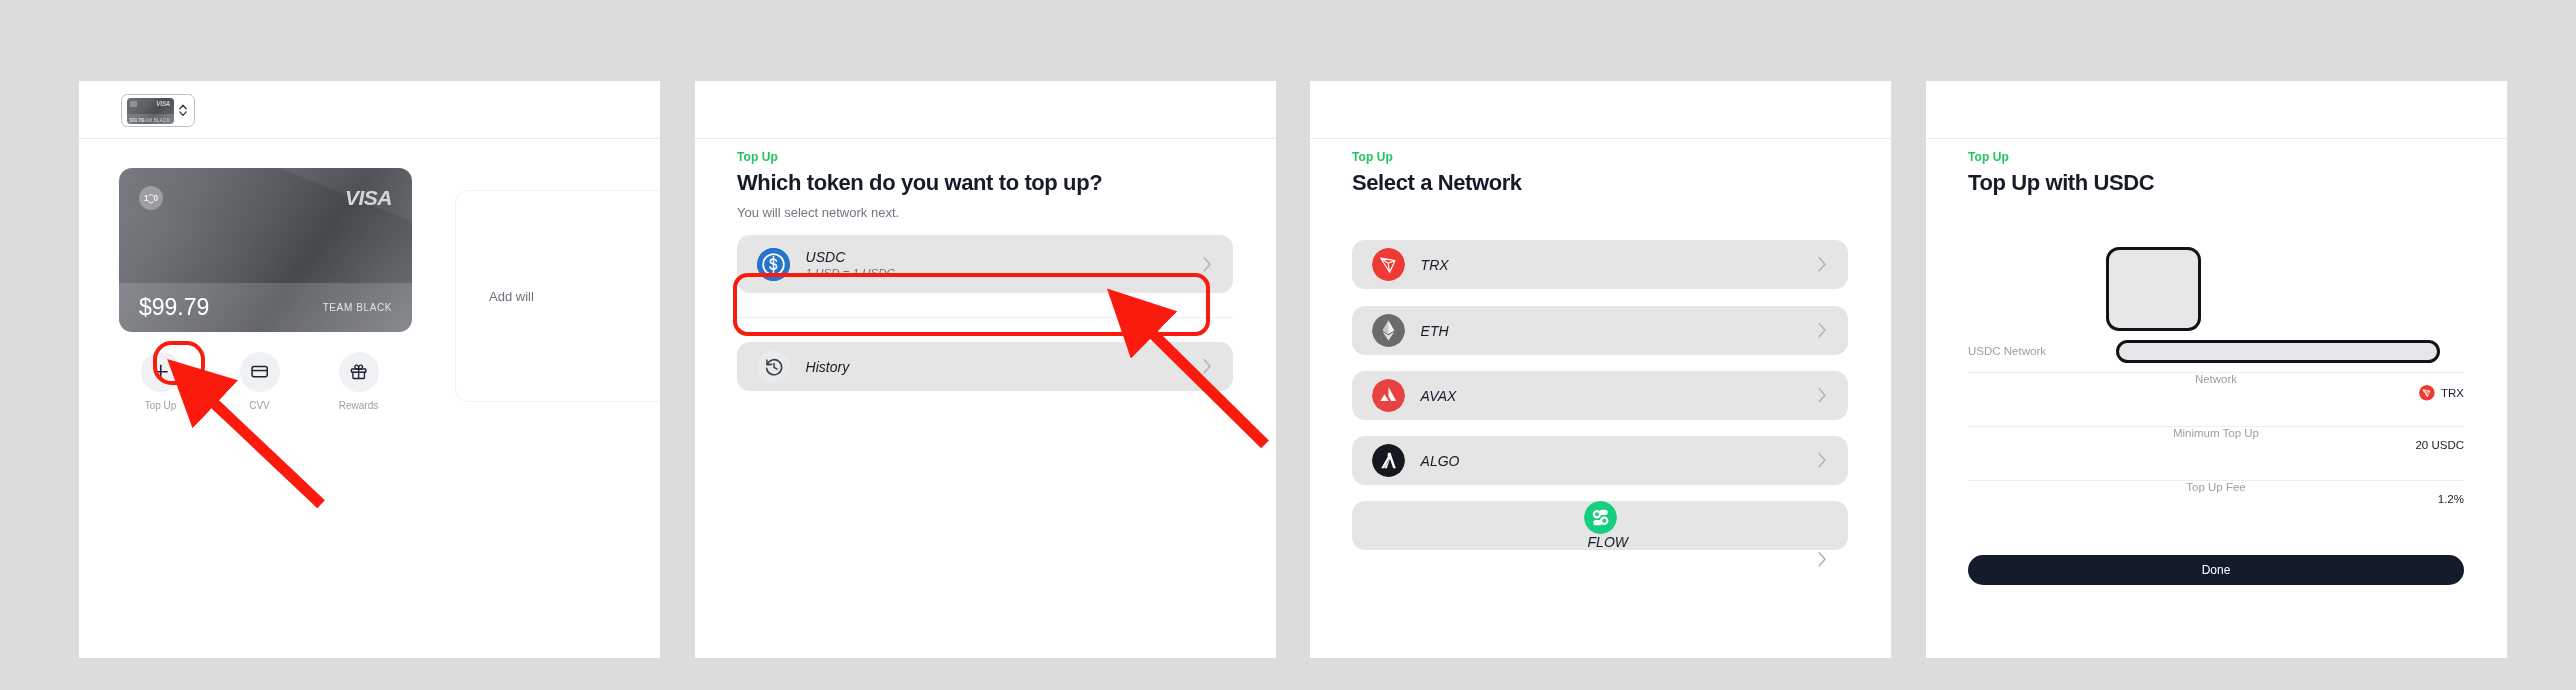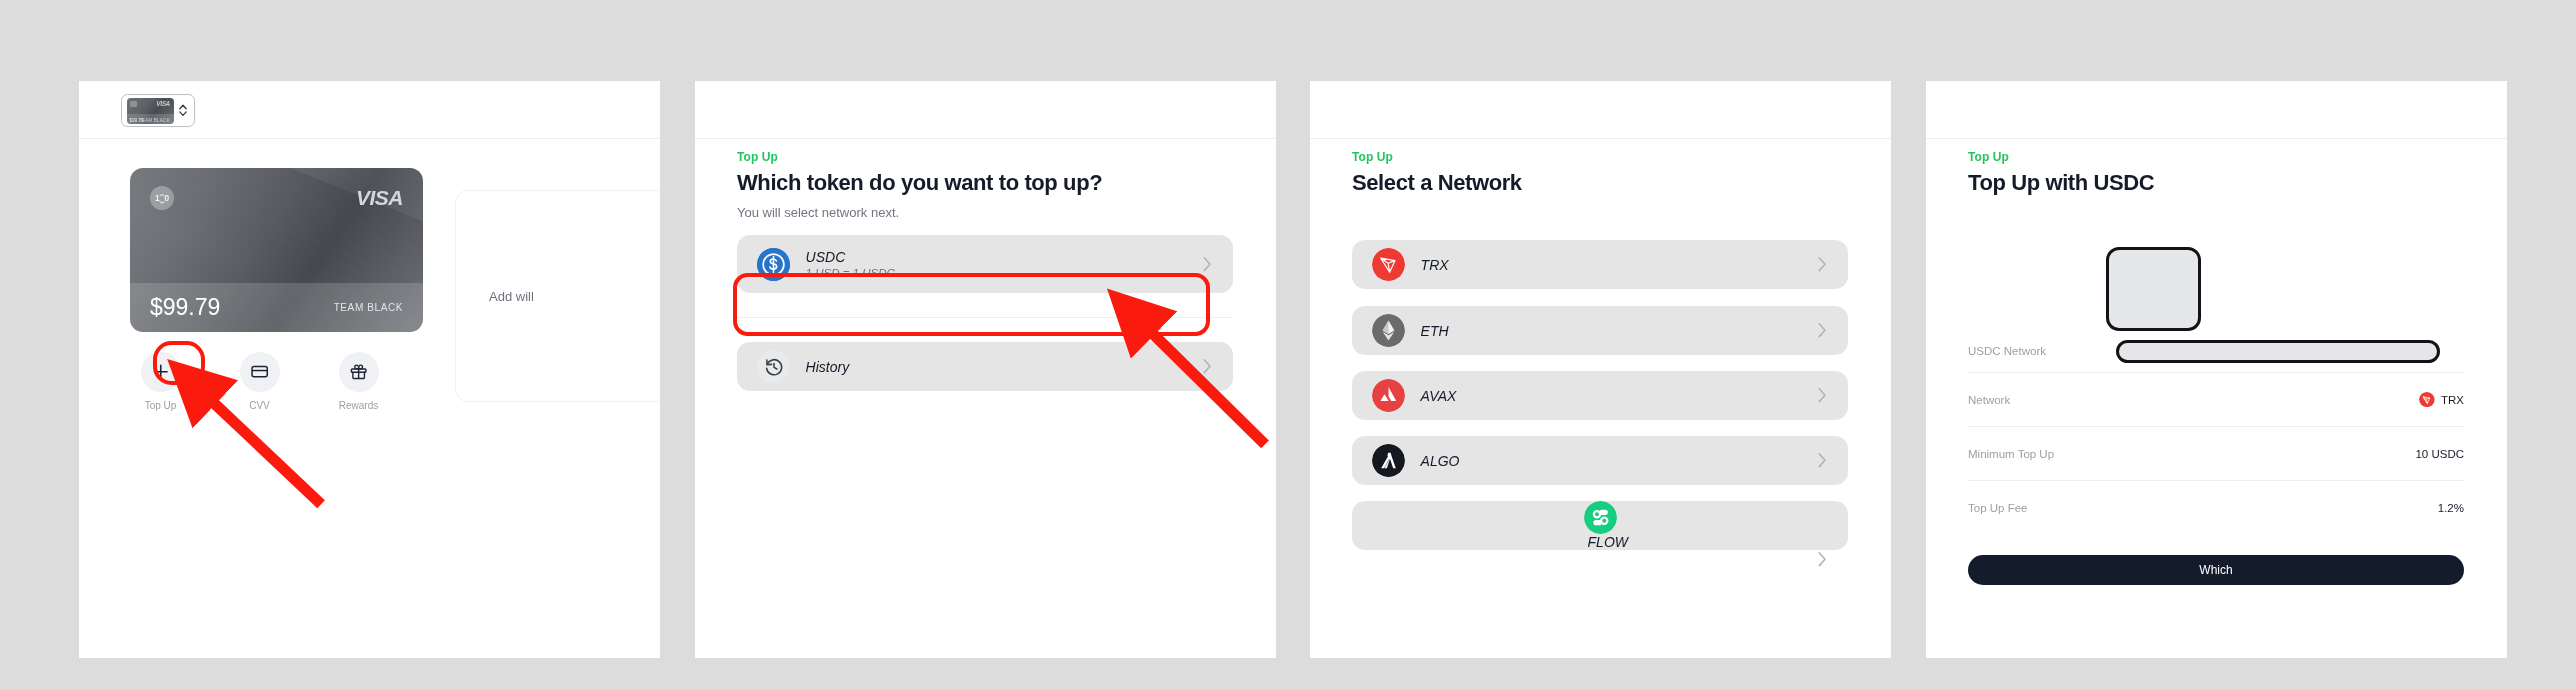--- a/index.html
+++ b/index.html
@@ -88,21 +88,21 @@
     font-size: 4.6px; color: #e6e8ea;
   }
   .stepper-arrows {
     display: flex; flex-direction: column; align-items: center;
     justify-content: center; gap: 2.8px; line-height: 1; color: #343a40;
   }
   .stepper-arrows svg { display: block; }
 
   .big-card {
     position: absolute;
-    left: 51px;
+    left: 40px;
     top: 87px;
     width: 293px;
     height: 164px;
     border-radius: 13px;
     overflow: hidden;
     background: linear-gradient(125deg, #7a7d82 0%, #6e7176 22%, #5a5d62 44%, #46494e 62%, #5e6166 82%, #71747a 100%);
   }
   .big-card .bc-band {
     position: absolute;
     left: -20%; top: -40%;
@@ -260,20 +260,21 @@
   }
   .kv-row {
     position: absolute;
     left: 42px;
     width: 496px;
     height: 54px;
     border-top: 0.9px solid #eceef1;
     display: flex;
     align-items: center;
     box-sizing: border-box;
+    flex-direction: column;
   }
   .kv-key { font-size: 11.5px; color: #9aa0a8; }
   .kv-val {
     margin-left: auto;
     font-size: 11.5px;
     color: #151b28;
     display: flex; align-items: center; gap: 6.4px;
   }
   .kv-val .tiny-icon {
     width: 15.6px; height: 15.6px; border-radius: 50%;
@@ -554,32 +555,32 @@
               <path d="M9.5 11 L25 13.8 L19.3 26.5 Z M9.5 11 L19.3 26.5 M9.5 11 L17.6 16.7 L25 13.8 M17.6 16.7 L19.3 26.5" fill="none" stroke="#ffffff" stroke-width="1.8" stroke-linejoin="round"></path>
             </svg>
           </span>
           <span>TRX</span>
         </div>
       </div>
 
       <div class="kv-row" style="top:287px;">
         <div class="kv-key">Minimum Top Up</div>
         <div class="kv-val">
-          <span>10 USDC</span>
+          <span>20 USDC</span>
         </div>
       </div>
 
       <div class="kv-row" style="top:341px;">
         <div class="kv-key">Top Up Fee</div>
         <div class="kv-val">
           <span>1.2%</span>
         </div>
       </div>
 
-      <button class="done-button" style="top:416px;">Which</button>
+      <button class="done-button" style="top:416px;">Done</button>
     </div>
   </div>
 
   <div class="anno-box circleish" style="left:153px; top:341px; width:52px; height:44px; border-radius:18.4px;"></div>
 
   <div class="anno-box" style="left:733px; top:273px; width:477px; height:63px;"></div>
 
   <svg class="anno-svg" viewBox="0 0 2800 750" aria-hidden="true">
     <defs>
       <marker id="ah" markerWidth="6" markerHeight="6" refX="3.1" refY="3" orient="auto">

